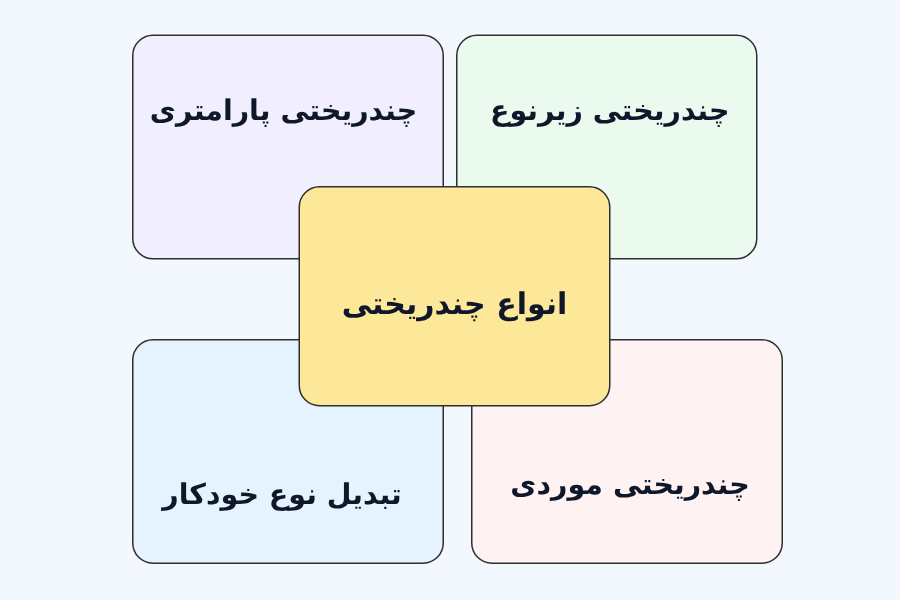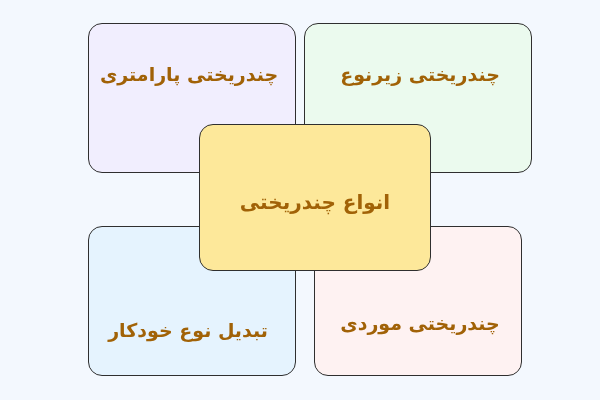--- a/index.html
+++ b/index.html
@@ -20,29 +20,29 @@
       border: 1.6px solid #2f2f2f;
       border-radius: 14px;
       display: flex;
       align-items: center;
       justify-content: center;
       direction: rtl;
     }
     .box .label {
       font-weight: bold;
       font-size: 19px;
-      color: #a16207;
+      color: #0f172a;
       white-space: nowrap;
       line-height: 1;
     }
     #box-tl { left: 88px;  top: 23px;  width: 208px; height: 150px; }
-    #box-tr { left: 304px; top: 23px;  width: 228px; height: 150px; }
+    #box-tr { left: 304px; top: 23px;  width: 201px; height: 150px; }
     #box-bl { left: 88px;  top: 226px; width: 208px; height: 150px; }
     #box-br { left: 304px; top: 226px; width: 208px; height: 150px; margin-left: 10px; }
-    #box-c  { left: 199px; top: 124px; width: 232px; height: 147px; z-index: 5; }
+    #box-c  { left: 199px; top: 124px; width: 208px; height: 147px; z-index: 5; }
 
     #box-tl .label { transform: translate(-3px, -24px); }
     #box-tr .label { transform: translate(2px, -24px); }
     #box-bl .label { transform: translate(-4px, 22px); margin-top: 15px; }
     #box-br .label { transform: translate(2px, 22px); }
     #box-c  .label { font-size: 20px; transform: translate(0, 4px); }
   </style>
 </head>
 <body style="background: rgb(243, 248, 254);">
 

